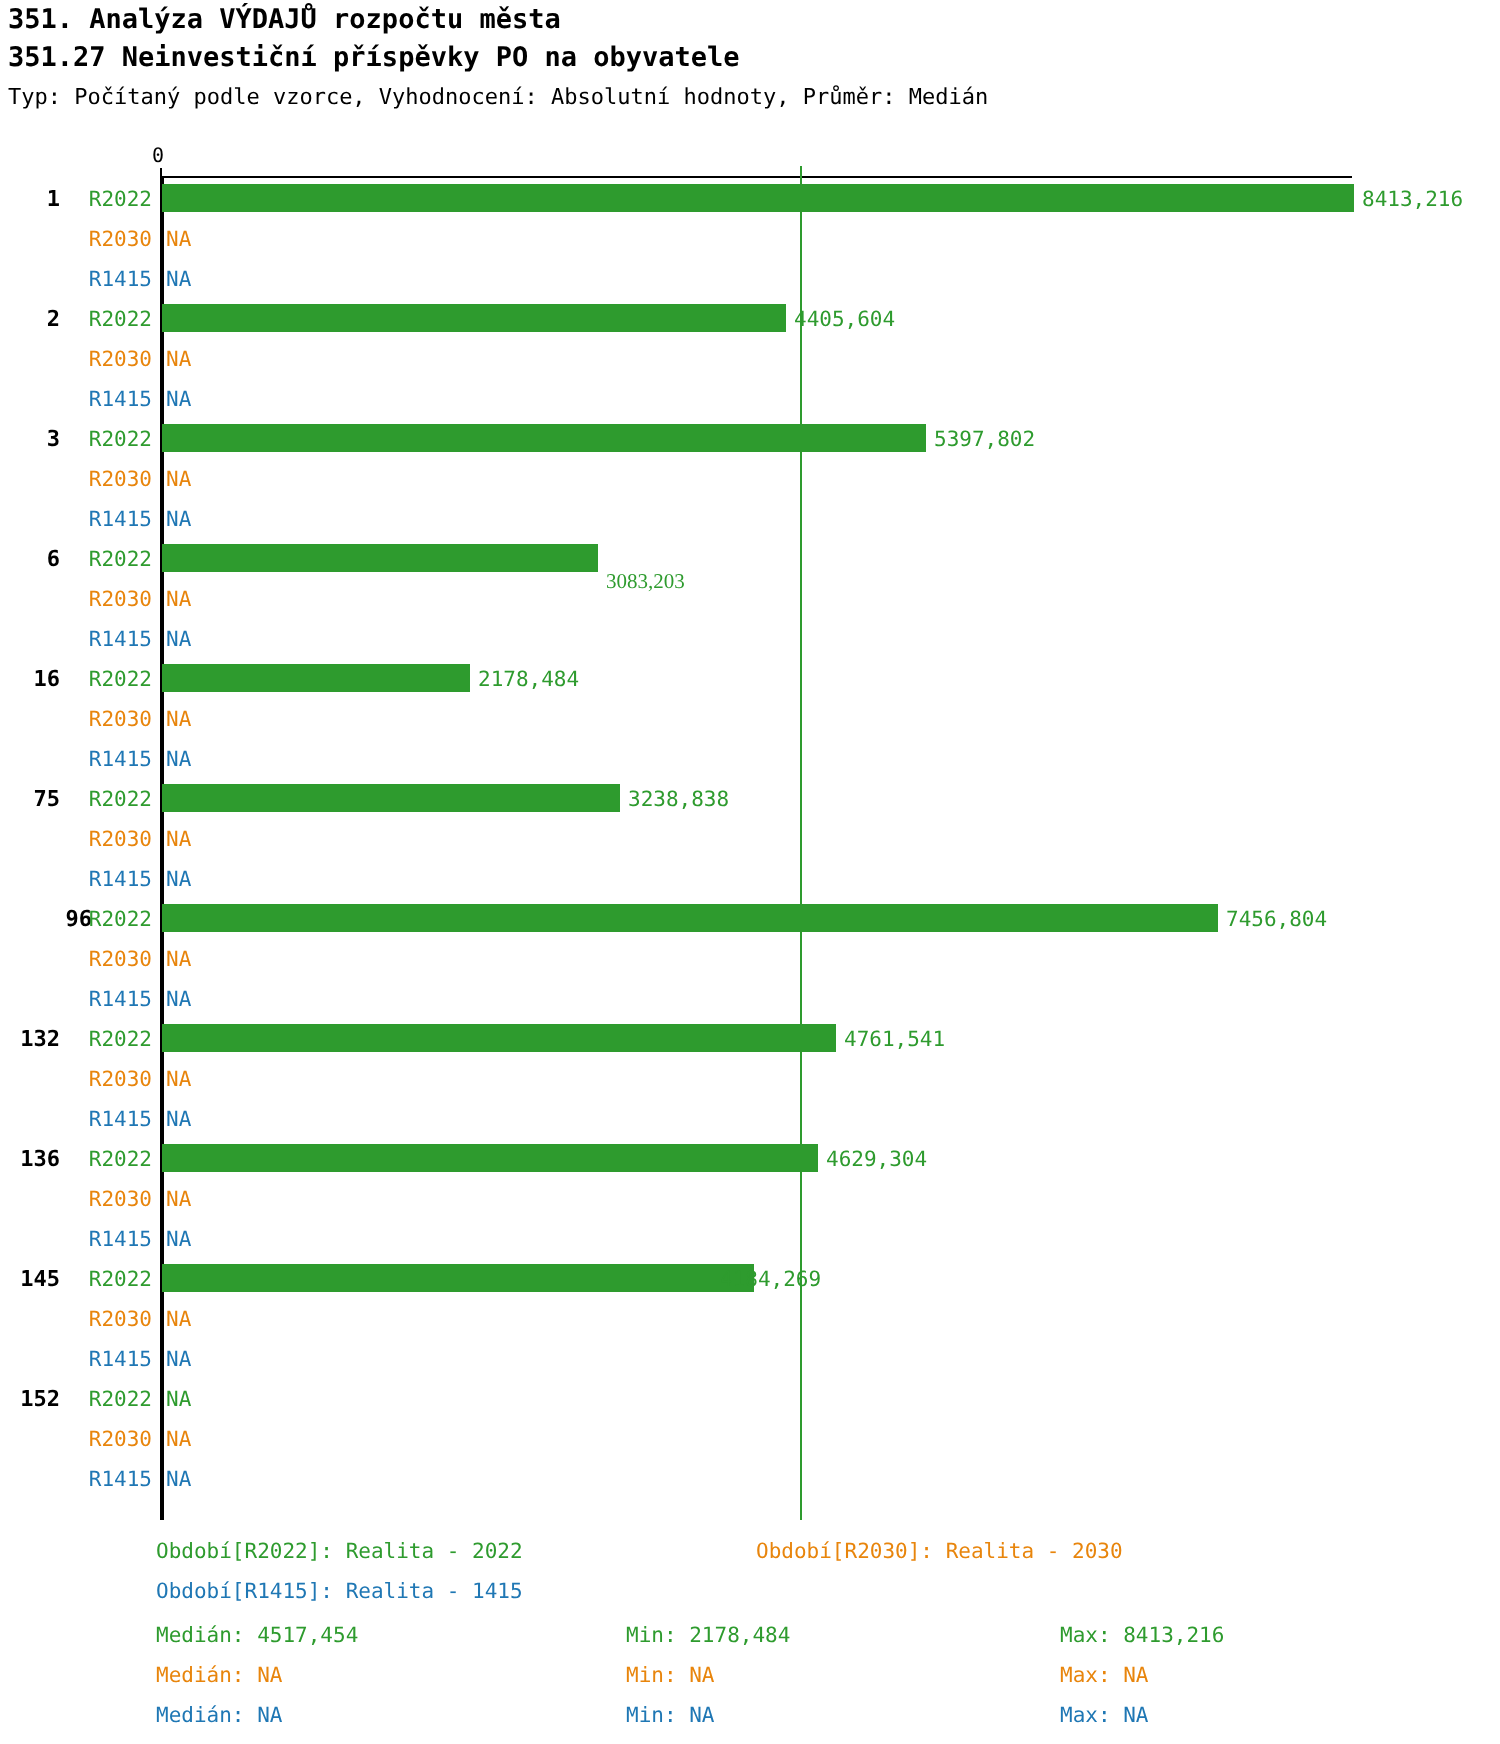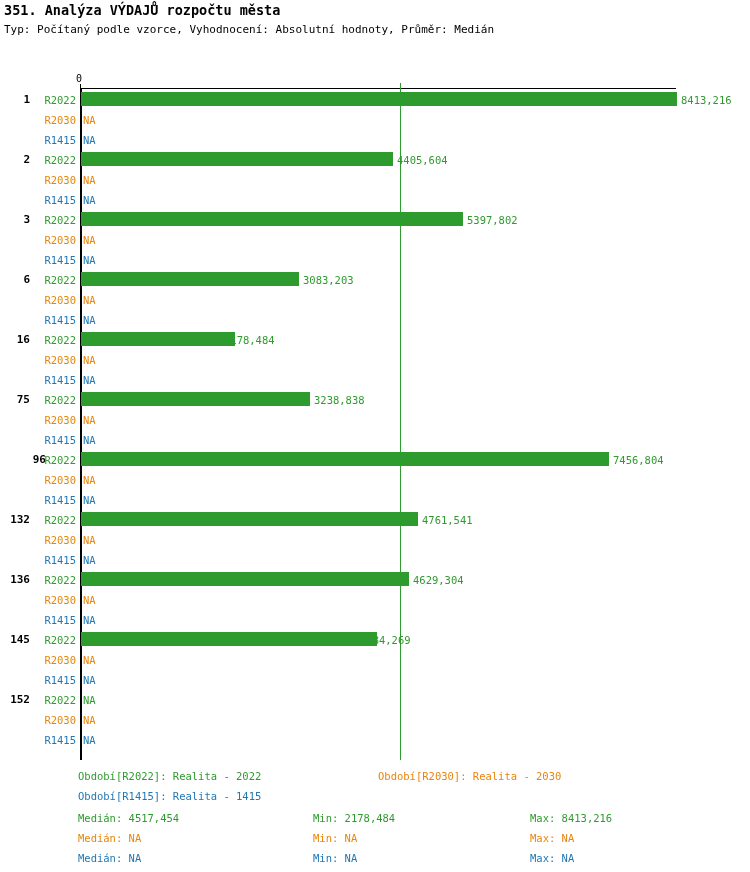--- a/index.html
+++ b/index.html
@@ -123,20 +123,21 @@
   }
   .c-green { color: #2e9b2e; }
   .c-orange { color: #e8850c; }
   .c-blue { color: #1f77b4; }
 </style>
 </head>
 <body>
 
 <div id="header">
   <div class="title-1">351. Analýza VÝDAJŮ rozpočtu města</div>
+  <div class="title-2">351.27 Neinvestiční příspěvky PO na obyvatele</div>
   <div class="subtitle">Typ: Počítaný podle vzorce, Vyhodnocení: Absolutní hodnoty, Průměr: Medián</div>
 </div>
 
 <div id="plot">
   <div id="axis-zero-tick-label" style="left: 76px; top: 0px;">0</div>
   <div id="axis-top-line" style="left: 80px; top: 14px; width: 596px; height: 1px;"></div>
   <div id="axis-zero-tick" style="left: 80px; top: 10px; width: 1px; height: 4px;"></div>
   <div id="axis-zero-line" style="left: 80px; top: 14px; width: 2px; height: 672px;"></div>
   <div id="median-tick-top" style="left: 400px; top: 9px; height: 5px; background: rgb(46, 155, 46);"></div>
   <div id="median-line" style="left: 400px; top: 14px; height: 672px; background: rgb(46, 155, 46);"></div>
@@ -161,29 +162,29 @@
     <div class="series-label" style="left: 34px; width: 42px; top: 140px; color: rgb(46, 155, 46);">R2022</div>
     <div class="bar" style="left: 81px; top: 138px; width: 382px; background: rgb(46, 155, 46);"></div>
     <div class="bar-value" style="left: 467px; top: 140px; color: rgb(46, 155, 46);">5397,802</div>
     <div class="series-label" style="left: 34px; width: 42px; top: 160px; color: rgb(232, 133, 12);">R2030</div>
     <div class="na-value" style="left: 83px; top: 160px; color: rgb(232, 133, 12);">NA</div>
     <div class="series-label" style="left: 34px; width: 42px; top: 180px; color: rgb(31, 119, 180);">R1415</div>
     <div class="na-value" style="left: 83px; top: 180px; color: rgb(31, 119, 180);">NA</div>
     <div class="grp-number" style="left: 0px; width: 30px; top: 200px;">6</div>
     <div class="series-label" style="left: 34px; width: 42px; top: 200px; color: rgb(46, 155, 46);">R2022</div>
     <div class="bar" style="left: 81px; top: 198px; width: 218px; background: rgb(46, 155, 46);"></div>
-    <div class="bar-value" style="left: 303px; top: 200px; color: rgb(46, 155, 46);">3083,203</div>
+    <div class="bar-value" style="left: 303px; top: 212px; color: rgb(46, 155, 46); font-family: Liberation Serif, serif;">3083,203</div>
     <div class="series-label" style="left: 34px; width: 42px; top: 220px; color: rgb(232, 133, 12);">R2030</div>
     <div class="na-value" style="left: 83px; top: 220px; color: rgb(232, 133, 12);">NA</div>
     <div class="series-label" style="left: 34px; width: 42px; top: 240px; color: rgb(31, 119, 180);">R1415</div>
     <div class="na-value" style="left: 83px; top: 240px; color: rgb(31, 119, 180);">NA</div>
     <div class="grp-number" style="left: 0px; width: 30px; top: 260px;">16</div>
     <div class="series-label" style="left: 34px; width: 42px; top: 260px; color: rgb(46, 155, 46);">R2022</div>
     <div class="bar" style="left: 81px; top: 258px; width: 154px; background: rgb(46, 155, 46);"></div>
-    <div class="bar-value" style="left: 224px; top: 260px; color: rgb(46, 155, 46);">2178,484</div>
+    <div class="bar-value" style="left: 239px; top: 260px; color: rgb(46, 155, 46);">2178,484</div>
     <div class="series-label" style="left: 34px; width: 42px; top: 280px; color: rgb(232, 133, 12);">R2030</div>
     <div class="na-value" style="left: 83px; top: 280px; color: rgb(232, 133, 12);">NA</div>
     <div class="series-label" style="left: 34px; width: 42px; top: 300px; color: rgb(31, 119, 180);">R1415</div>
     <div class="na-value" style="left: 83px; top: 300px; color: rgb(31, 119, 180);">NA</div>
     <div class="grp-number" style="left: 0px; width: 30px; top: 320px;">75</div>
     <div class="series-label" style="left: 34px; width: 42px; top: 320px; color: rgb(46, 155, 46);">R2022</div>
     <div class="bar" style="left: 81px; top: 318px; width: 229px; background: rgb(46, 155, 46);"></div>
     <div class="bar-value" style="left: 314px; top: 320px; color: rgb(46, 155, 46);">3238,838</div>
     <div class="series-label" style="left: 34px; width: 42px; top: 340px; color: rgb(232, 133, 12);">R2030</div>
     <div class="na-value" style="left: 83px; top: 340px; color: rgb(232, 133, 12);">NA</div>

